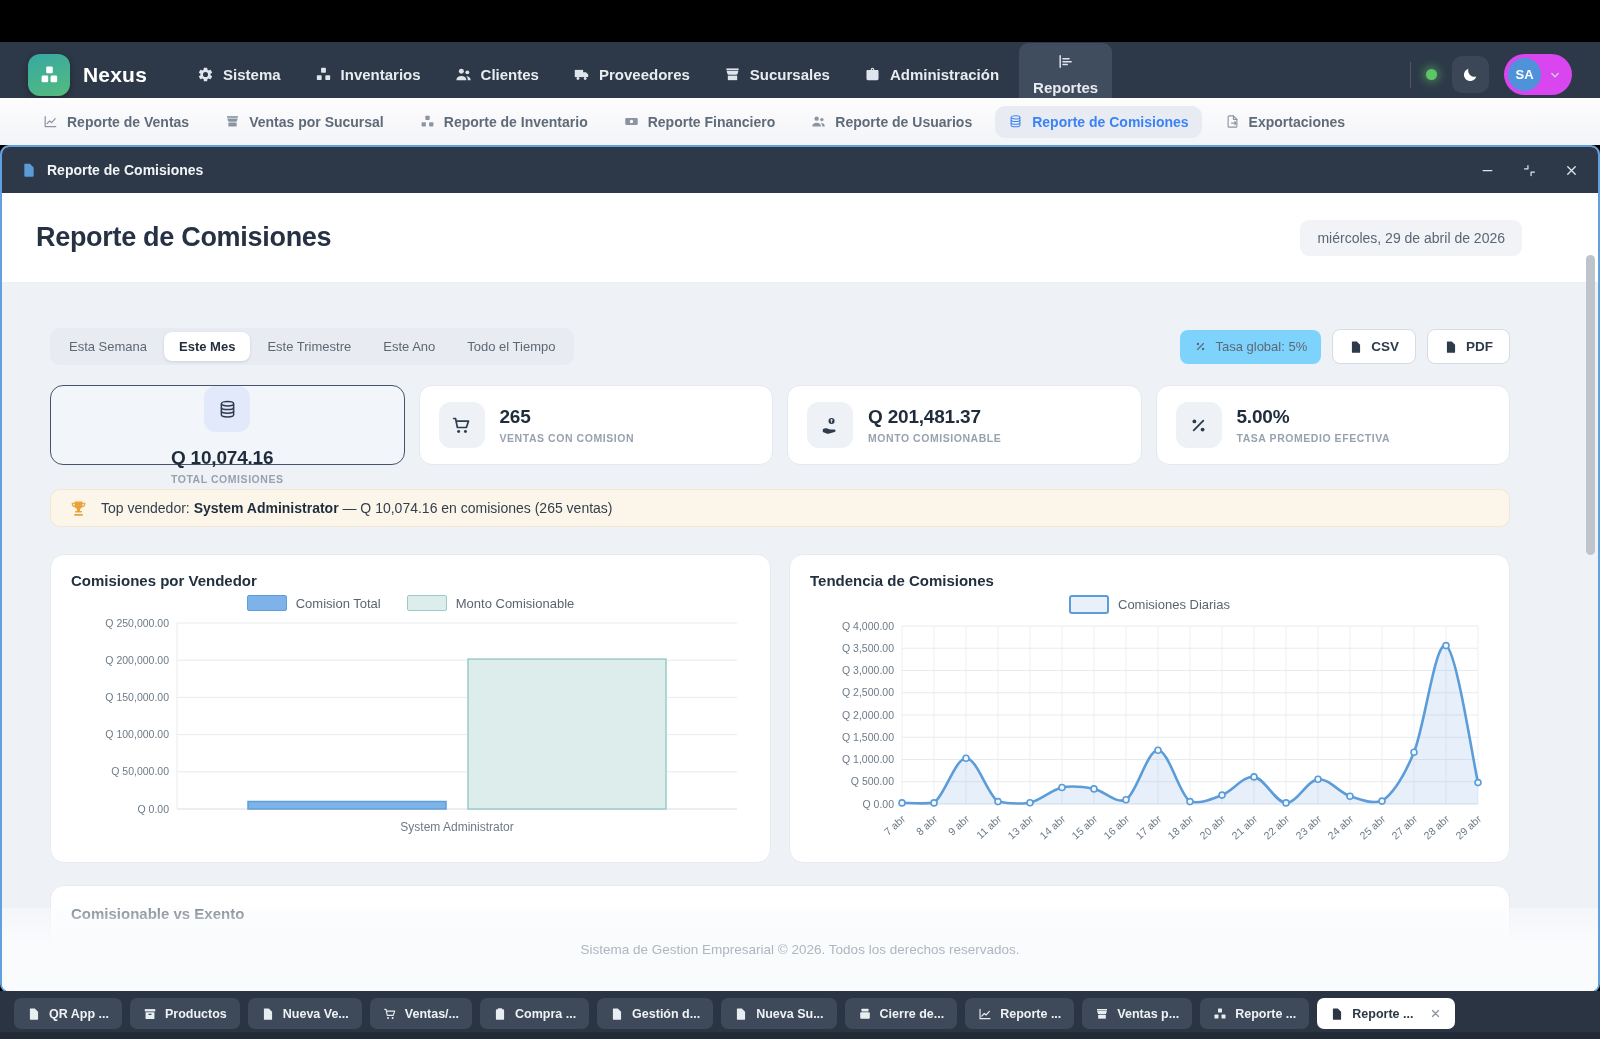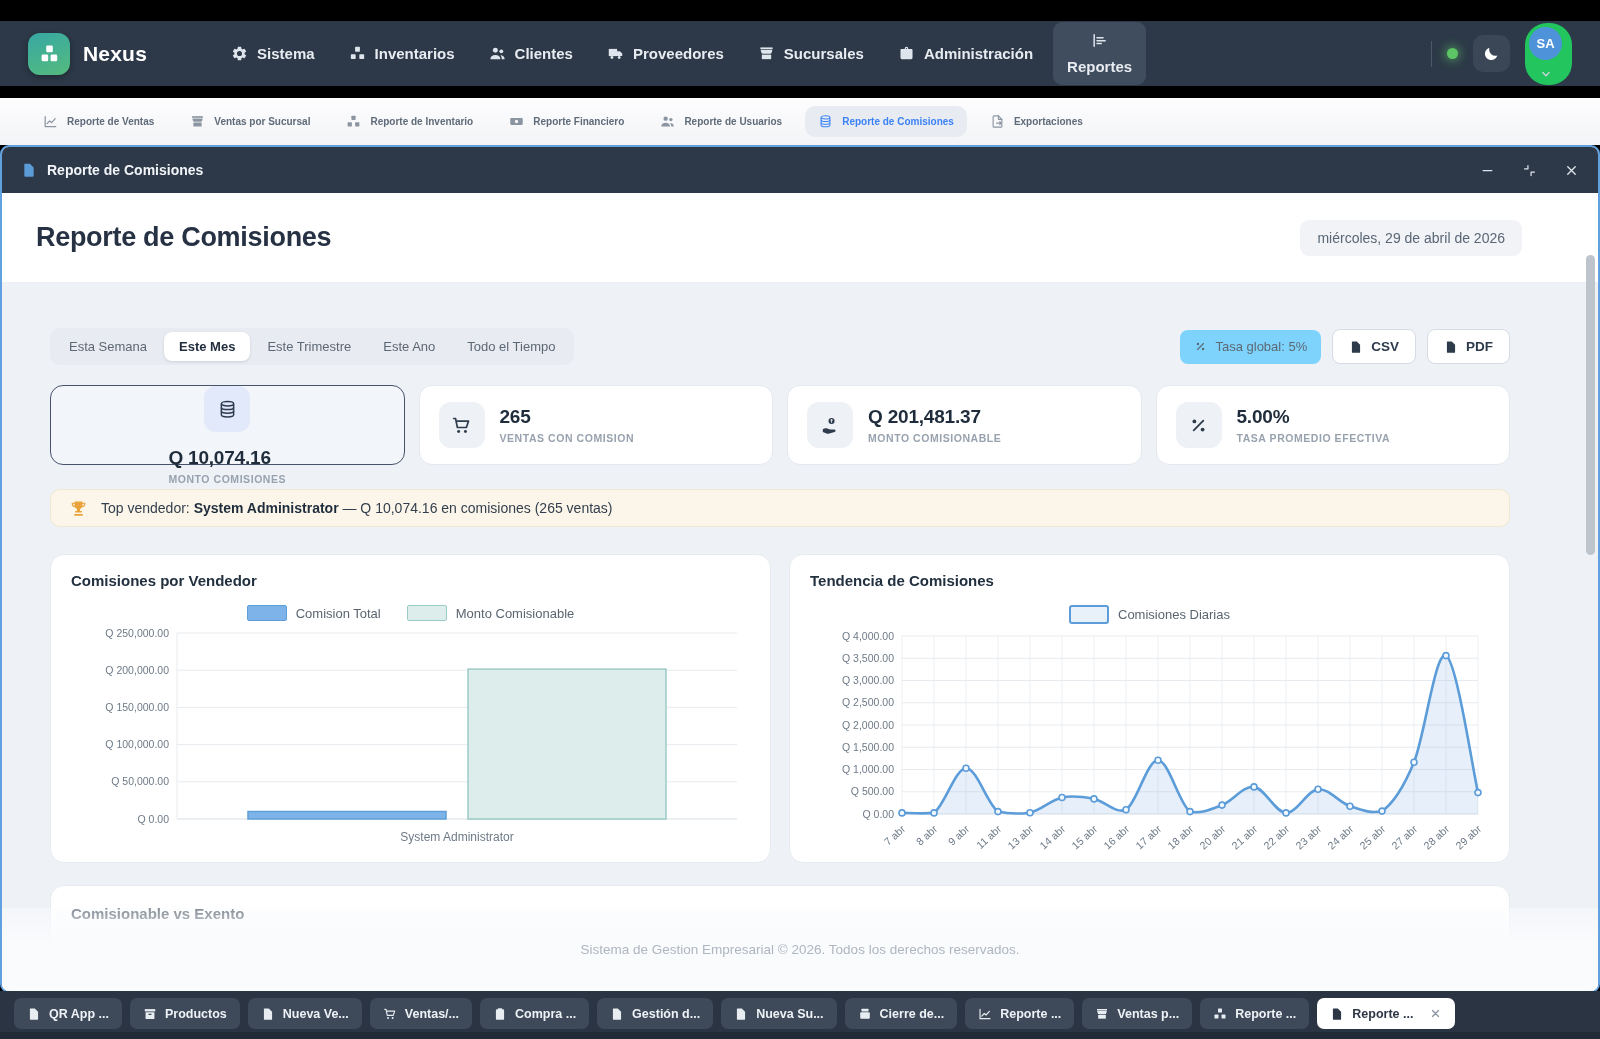--- a/index.html
+++ b/index.html
@@ -2,39 +2,39 @@
 <html><head>
 <meta charset="utf-8">
 <style>
   html,body{margin:0;padding:0;background:#000;}
   body{font-family:"Liberation Sans","DejaVu Sans",sans-serif;-webkit-font-smoothing:antialiased;}
   .screen{position:relative;width:1600px;height:1039px;background:#000;overflow:hidden;}
   .ic-wrap{display:inline-flex;align-items:center;justify-content:center;line-height:0;}
   .ic-wrap svg{width:1em;height:1em;}
 
   
-  .navbar{position:absolute;top:21px;left:0;right:0;height:65px;background:#2d3948;display:flex;align-items:center;padding:0 28px;box-sizing:border-box;gap:34px;}
+  .navbar{position:absolute;top:42px;left:0;right:0;height:65px;background:#2d3948;display:flex;align-items:center;padding:0 28px;box-sizing:border-box;}
   .brand{display:flex;align-items:center;gap:13px;margin-right:36px;}
   .logo{width:42px;height:42px;border-radius:12px;background:linear-gradient(160deg,#37a8a4 0%,#55bb7d 100%);display:flex;align-items:center;justify-content:center;font-size:26px;color:#fff;box-shadow:0 2px 6px rgba(0,0,0,.3);}
   .brand-name{color:#fff;font-size:21px;font-weight:800;letter-spacing:.2px;}
   #topnav{display:flex;align-items:center;gap:6px;}
   .nav-item{display:flex;align-items:center;gap:9px;padding:10px 14px;border-radius:9px;color:#e8ecf1;font-size:15px;font-weight:600;cursor:default;}
   .nav-item .ic-wrap{font-size:17px;color:#dfe5ec;}
   .nav-item.active{background:#404d5f;flex-direction:column;}
   .nav-right{margin-left:auto;display:flex;align-items:center;gap:15px;}
   .v-div{width:1px;height:26px;background:rgba(255,255,255,.16);}
   .status-dot{width:11px;height:11px;border-radius:50%;background:#5ec566;box-shadow:0 0 9px 3px rgba(94,197,102,.45);}
   .moon-btn{width:37px;height:37px;border:none;border-radius:10px;background:#3b4757;display:flex;align-items:center;justify-content:center;color:#fff;font-size:17px;}
-  .user-pill{display:flex;align-items:center;gap:7px;background:#22c55e;border-radius:22px;padding:4px 10px 4px 4px;flex-direction:column;}
+  .user-pill{display:flex;align-items:center;gap:7px;background:#d946ef;border-radius:22px;padding:4px 10px 4px 4px;}
   .avatar{width:33px;height:33px;border-radius:50%;background:#4e93d9;color:#fff;font-size:13px;font-weight:700;display:flex;align-items:center;justify-content:center;}
   .user-pill .ic-wrap{font-size:14px;color:#cdd4dc;}
 
   
   .report-tabs{position:absolute;top:98px;left:0;right:0;height:47px;background:linear-gradient(#fdfdfe,#f3f4f7);display:flex;align-items:center;gap:10px;padding:0 30px;box-sizing:border-box;}
-  .rtab{display:flex;align-items:center;gap:9px;padding:8px 13px;border-radius:10px;font-size:10px;font-weight:600;color:#5f6b79;}
+  .rtab{display:flex;align-items:center;gap:9px;padding:8px 13px;border-radius:10px;font-size:14px;font-weight:600;color:#5f6b79;}
   .rtab .ic-wrap{font-size:15px;color:#8b95a2;}
   .rtab.active{background:#e8ecf2;color:#3b82f6;}
   .rtab.active .ic-wrap{color:#3b82f6;}
 
   
   .window{position:absolute;top:145px;left:0;width:1596px;height:844px;border:2px solid #61a1e0;border-radius:9px;background:#eef1f6;overflow:hidden;}
   .titlebar{height:46px;background:#2d3948;display:flex;align-items:center;gap:10px;padding:0 19px;}
   .titlebar .doc{font-size:16px;color:#5b9bd8;}
   .titlebar-title{color:#f2f5f8;font-size:14px;font-weight:700;}
   .win-controls{margin-left:auto;display:flex;align-items:center;gap:27px;}
@@ -64,21 +64,21 @@
   .stat-val{font-size:19px;font-weight:800;color:#1f2c3c;letter-spacing:-.2px;}
   .stat-lbl{font-size:10.5px;font-weight:700;color:#98a2ae;letter-spacing:.55px;margin-top:4px;}
 
   .banner{margin-top:24px;height:38px;background:#fbf6e9;border:1px solid #f1e7d0;border-radius:10px;display:flex;align-items:center;gap:13px;padding:0 18px;box-sizing:border-box;font-size:14px;color:#333f4e;}
   .banner b{color:#1f2c3c;}
   .banner .ic-wrap{font-size:19px;}
 
   .charts{display:flex;gap:18px;margin-top:27px;}
   .chart-card{width:calc((100% - 18px)/2);height:309px;background:#fff;border:1px solid #e7ebf0;border-radius:14px;padding:17px 20px;box-sizing:border-box;overflow:hidden;}
   .chart-title{margin:0;font-size:15px;font-weight:700;color:#22303f;}
-  .legend{display:flex;align-items:center;justify-content:center;gap:26px;margin:16px 0 2px;}
+  .legend{display:flex;align-items:center;justify-content:center;gap:26px;margin:6px 0 2px;}
   .leg-item{display:flex;align-items:center;gap:9px;font-size:13px;color:#5b6570;}
   .leg-swatch{width:38px;height:14px;border-radius:2px;}
   .leg-swatch.line-style{width:36px;height:15px;border-radius:3px;}
   .chart-box svg{display:block;}
   .chart-box svg text{font-family:"Liberation Sans","DejaVu Sans",sans-serif;}
 
   .partial-card{margin-top:22px;height:110px;background:#fff;border:1px solid #e7ebf0;border-radius:14px;padding:19px 20px;box-sizing:border-box;}
 
   .win-footer{position:absolute;left:0;right:0;bottom:0;height:83px;z-index:5;background:linear-gradient(180deg,rgba(250,251,253,.45) 0%,#fafbfd 42%);display:flex;align-items:center;justify-content:center;}
   .win-footer span{font-size:13.5px;color:#aeb6c0;}
@@ -389,21 +389,21 @@
                     <ellipse cx="12" cy="5.4" rx="7" ry="2.5"></ellipse>
                     <path d="M5 5.4v4.2c0 1.4 3.1 2.5 7 2.5s7-1.1 7-2.5V5.4"></path>
                     <path d="M5 9.6v4.2c0 1.4 3.1 2.5 7 2.5s7-1.1 7-2.5V9.6"></path>
                     <path d="M5 13.8V18c0 1.4 3.1 2.5 7 2.5s7-1.1 7-2.5v-4.2"></path>
                   </g>
                 </svg>
               </span>
             </div>
             <div>
               <div class="stat-val">Q 10,074.16</div>
-              <div class="stat-lbl">MONTO COMISIONES</div>
+              <div class="stat-lbl">TOTAL COMISIONES</div>
             </div>
           </div>
           <div class="stat-card">
             <div class="stat-ic">
               <span class="ic-wrap" style="font-size:21px">
                 <svg viewBox="0 0 24 24">
                   <g fill="none" stroke="currentColor" stroke-width="1.9" stroke-linecap="round" stroke-linejoin="round">
                     <path d="M3 4h2.2l2.1 10.3h10.3L20 7H6.2"></path>
                     <circle cx="8.7" cy="18.8" r="1.7" fill="currentColor" stroke="none"></circle>
                     <circle cx="16.5" cy="18.8" r="1.7" fill="currentColor" stroke="none"></circle>

